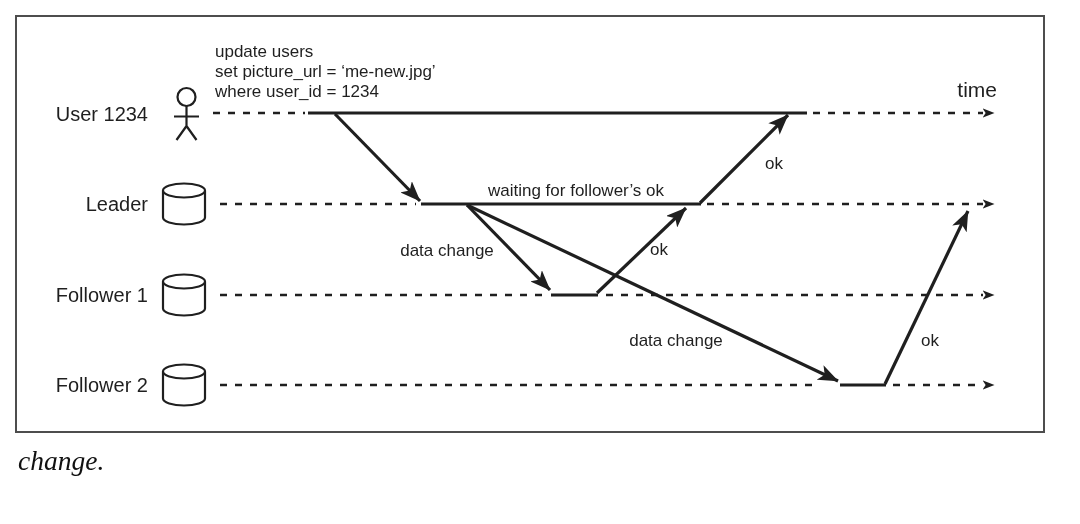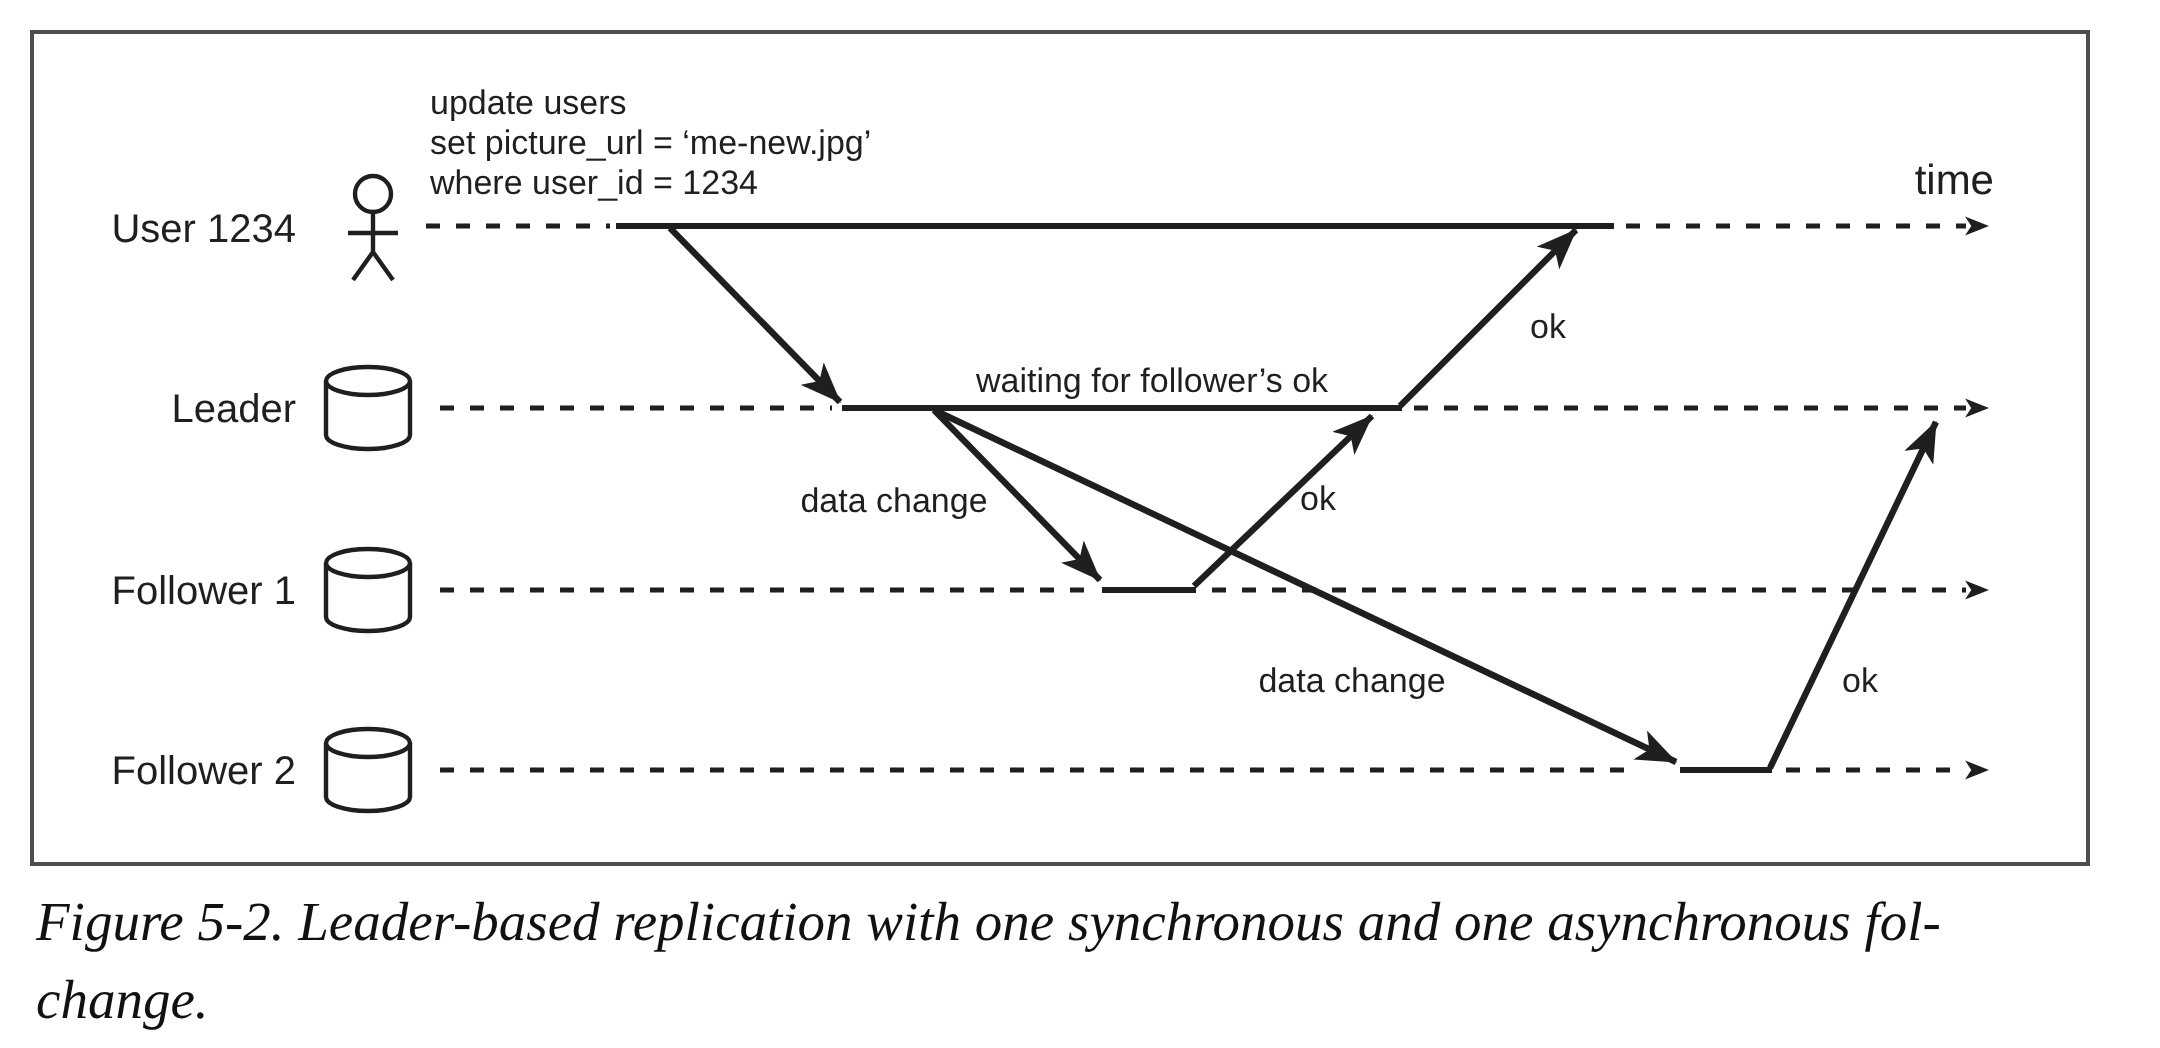--- a/index.html
+++ b/index.html
@@ -135,17 +135,16 @@
     <text class="annot" x="576" y="196" text-anchor="middle">waiting for follower’s ok</text>
     <text class="annot" x="447" y="256" text-anchor="middle">data change</text>
     <text class="annot" x="659" y="255" text-anchor="middle">ok</text>
     <text class="annot" x="774" y="169" text-anchor="middle">ok</text>
     <text class="annot" x="676" y="346" text-anchor="middle">data change</text>
     <text class="annot" x="930" y="346" text-anchor="middle">ok</text>
     <text class="time-label" x="997" y="97" text-anchor="end">time</text>
   </svg>
 
   <div class="caption">
-    <div>Figure 5-2. Leader-based replication with one synchronous and one asynchronous fol-</div>
     <div>change.</div>
   </div>
 
 </div>
 
 </body></html>

